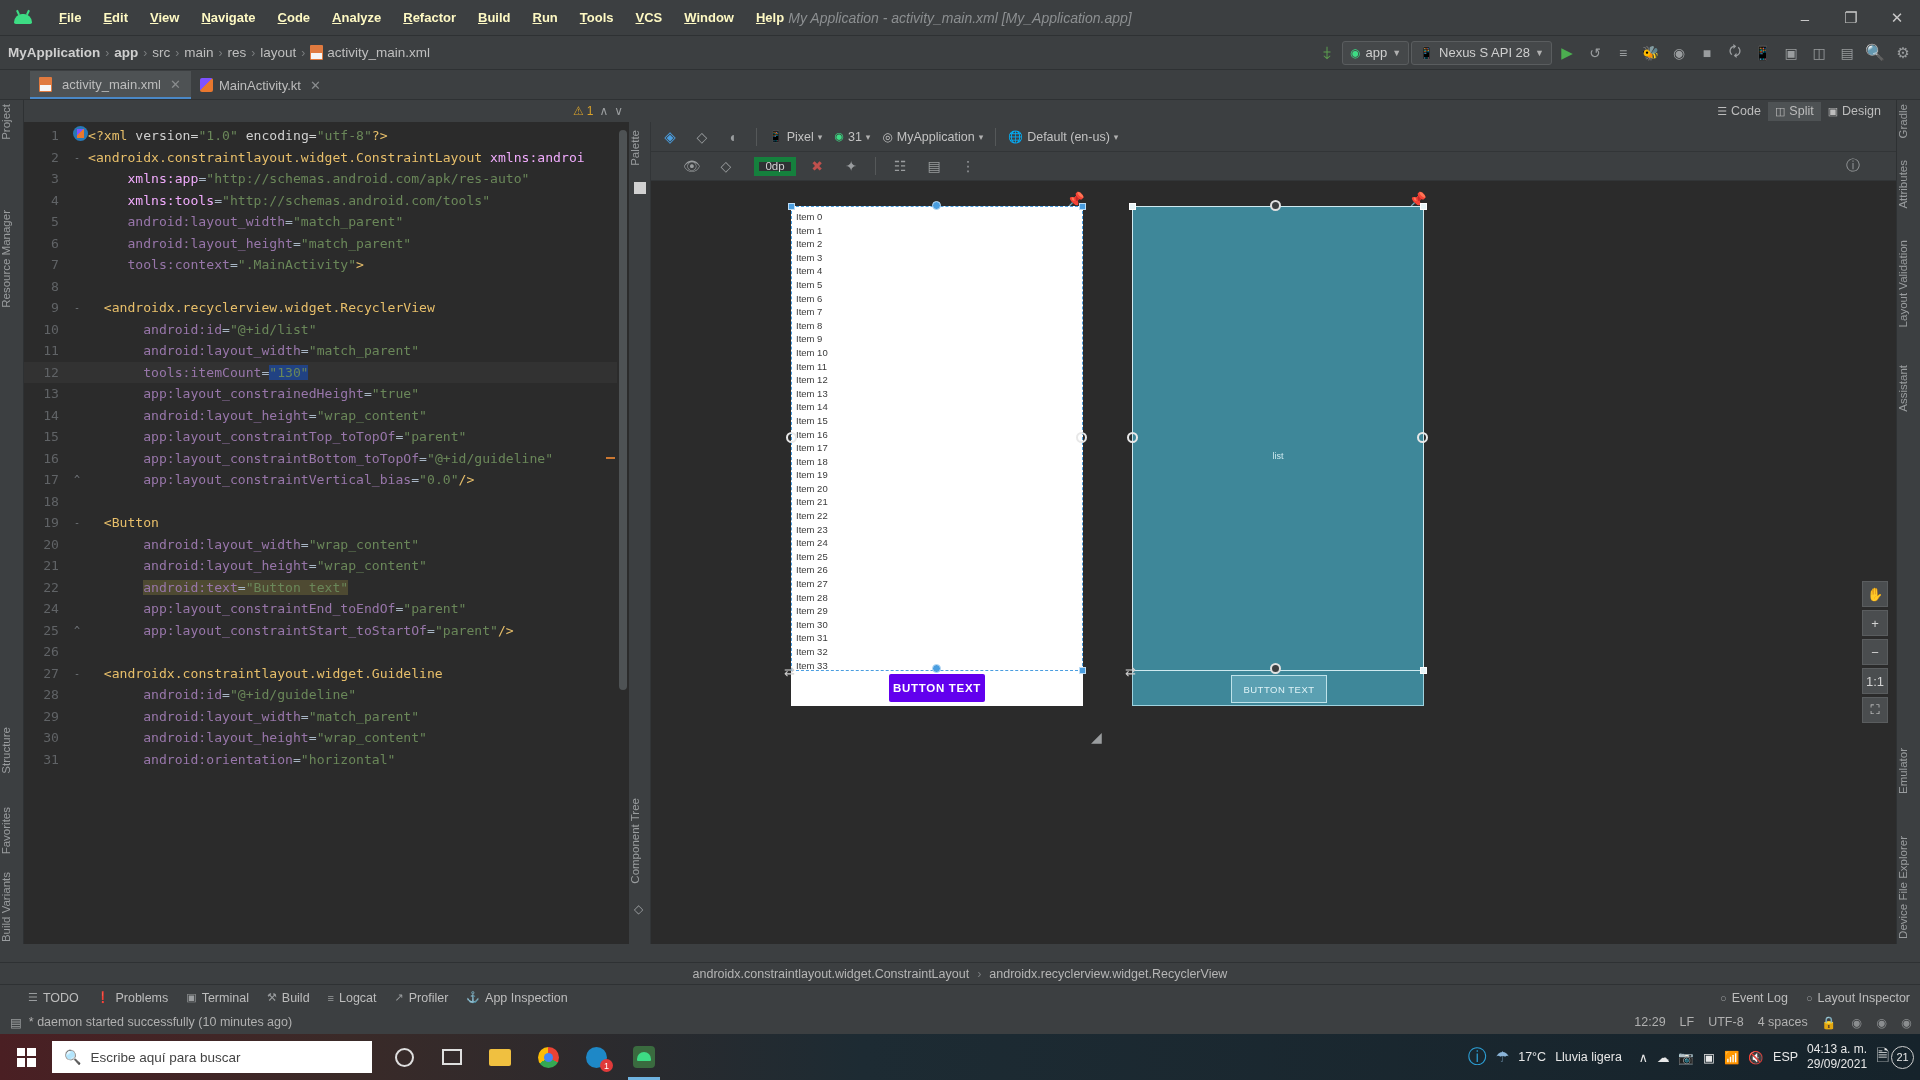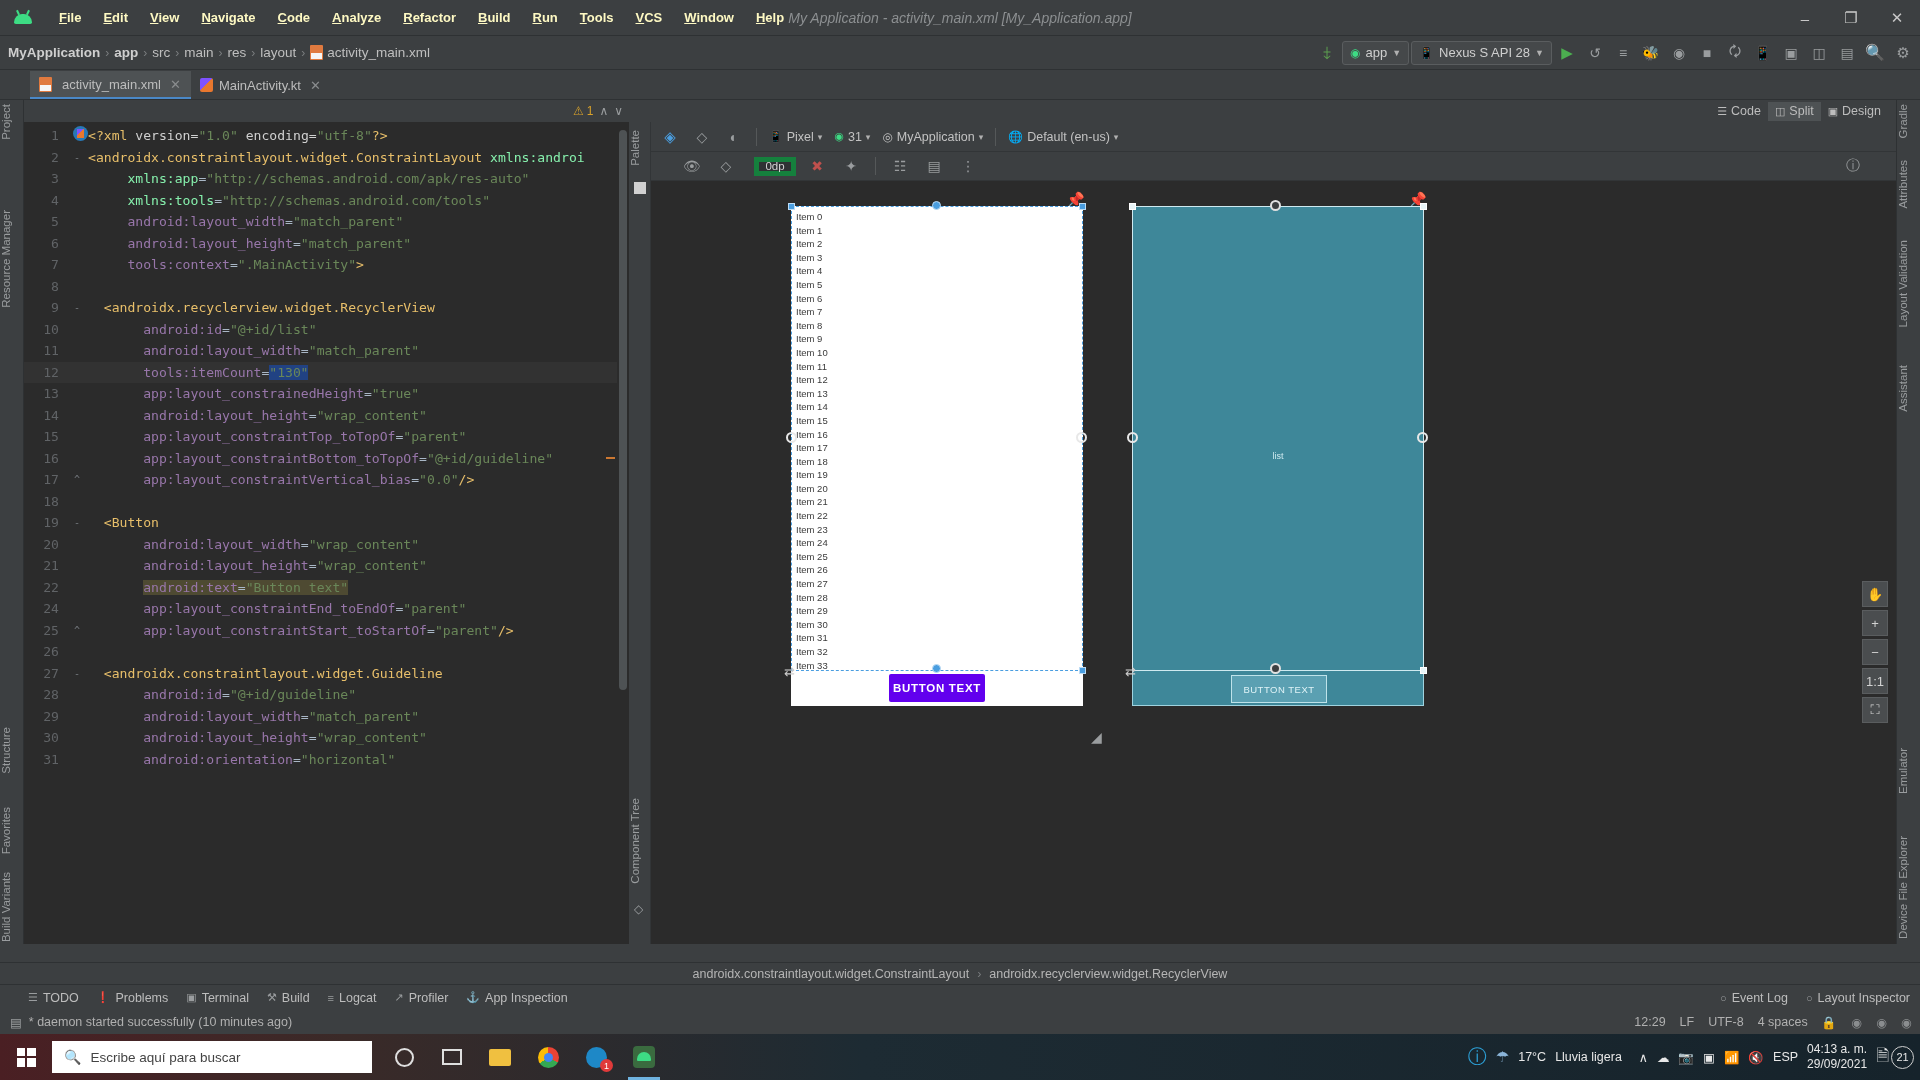--- a/index.html
+++ b/index.html
@@ -70,21 +70,21 @@
   .warn { color:#d9a22a; display:flex; align-items:center; gap:3px; font-size:12px; }
   .codearea { position:relative; font-family:"DejaVu Sans Mono", monospace; font-size:13.1px;
               line-height:21.5px; padding-top:3px; }
   .cl { display:flex; height:21.5px; white-space:pre; }
   .gut { width:42px; text-align:right; color:#606366; flex:none; padding-right:7px; }
   .fold { width:22px; flex:none; color:#71757a; text-align:center; font-size:10px; }
   .code { flex:1; }
   .cl.cur { background:#323232; }
   .k-tag { color:#e8bf6a; }
   .k-attr { color:#9876aa; }
-  .k-ns { color:#86efac; }
+  .k-ns { color:#f0abfc; }
   .k-name { color:#d0d0d0; }
   .k-str { color:#6a8759; }
   .k-punc { color:#a9b7c6; }
   .k-pi { color:#e8bf6a; }
   .hl-line { background:#4e4a32; }
   .sel { background:#214283; }
   .caretbar { display:inline-block; width:1.5px; height:15px; background:#cfcfcf;
               vertical-align:-3px; margin:0 -1px; }
   .ktbadge { position:absolute; left:49px; top:26px; width:15px; height:15px;
              border-radius:50%; background:#2878b5; }

